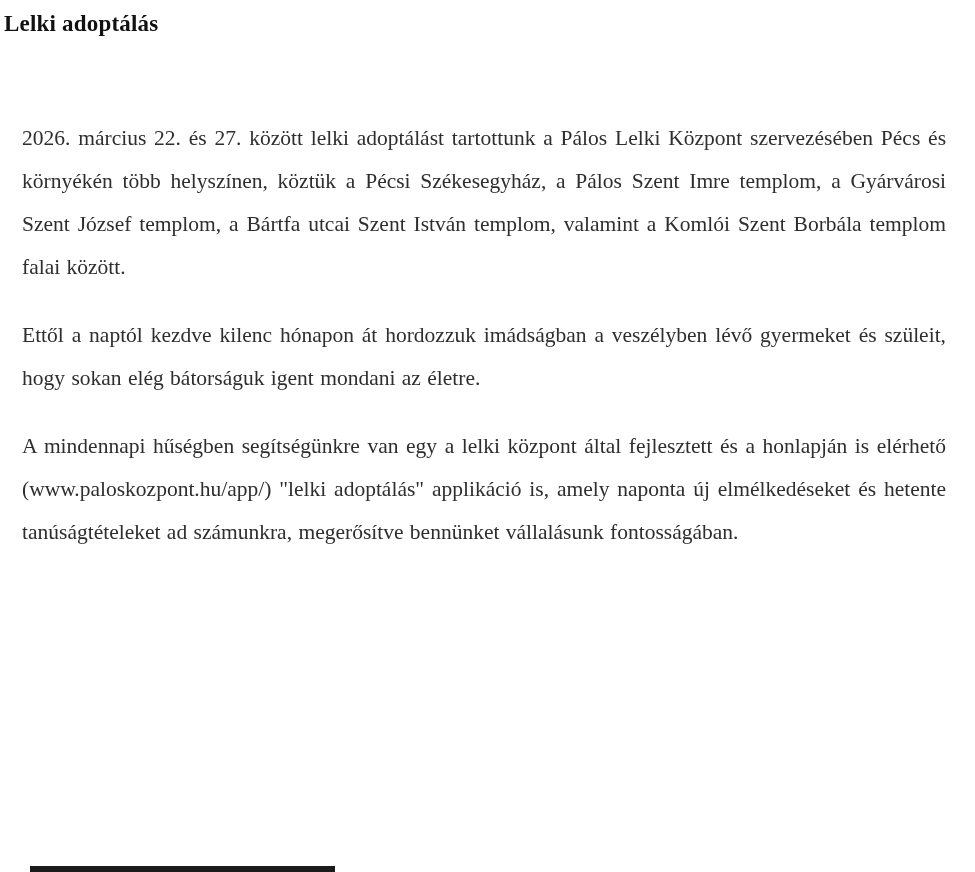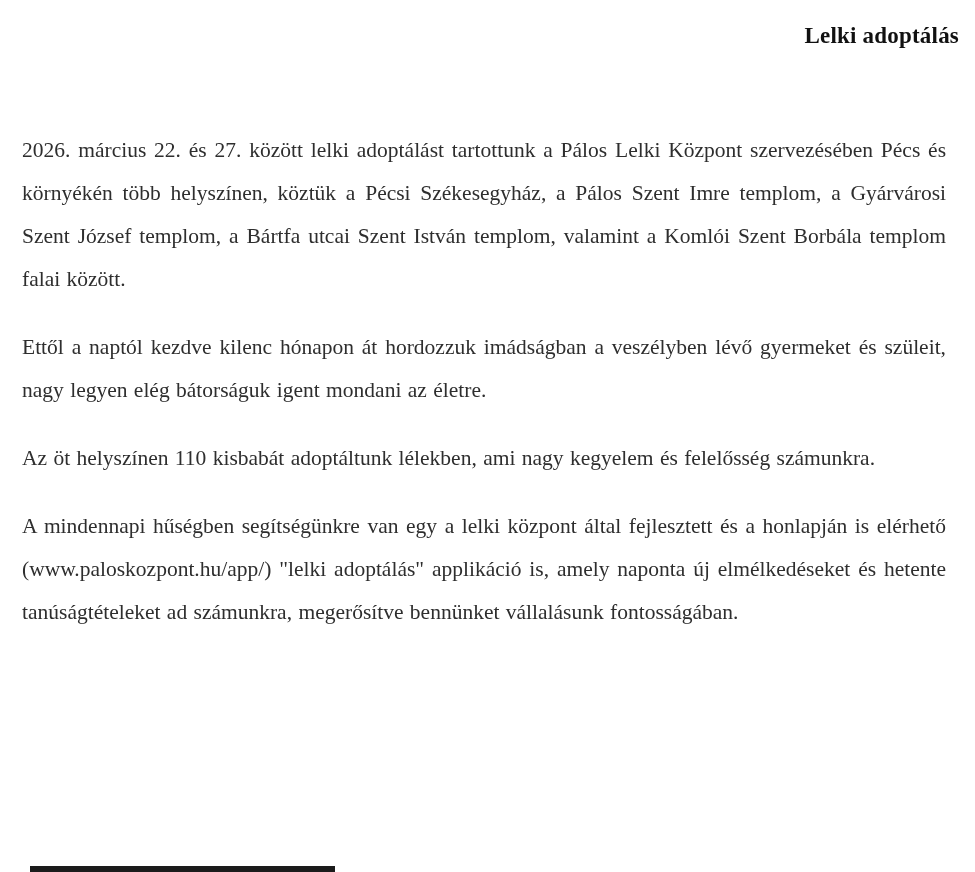--- a/index.html
+++ b/index.html
@@ -9,23 +9,23 @@
   }
   .page {
     position: relative;
     width: 975px;
     height: 872px;
     background: #ffffff;
     overflow: hidden;
     font-family: "Liberation Serif", "DejaVu Serif", serif;
   }
   .doc-title {
-    margin: 16px;
+    margin: 4px;
     padding-top: 6px;
-    text-align: right;
+    text-align: left;
     font-size: 23px;
     line-height: 28px;
     font-weight: bold;
     color: #111111;
     letter-spacing: 0.2px;
   }
   .content {
     margin: 79px 22px 0 22px;
   }
   .content p {
@@ -48,20 +48,19 @@
 </style>
 </head>
 <body>
 
 <div class="page">
 
   <h1 class="doc-title">Lelki adoptálás</h1>
 
   <div class="content">
     <p>2026. március 22. és 27. között lelki adoptálást tartottunk a Pálos Lelki Központ szervezésében Pécs és környékén több helyszínen, köztük a Pécsi Székesegyház, a Pálos Szent Imre templom, a Gyárvárosi Szent József templom, a Bártfa utcai Szent István templom, valamint a Komlói Szent Borbála templom falai között.</p>
-    <p>Ettől a naptól kezdve kilenc hónapon át hordozzuk imádságban a veszélyben lévő gyermeket és szüleit, nagy legyen elég bátorságuk igent mondani az életre.</p>
-    <p>Az öt helyszínen 110 kisbabát adoptáltunk lélekben, ami nagy kegyelem és felelősség számunkra.</p>
+    <p>Ettől a naptól kezdve kilenc hónapon át hordozzuk imádságban a veszélyben lévő gyermeket és szüleit, hogy sokan elég bátorságuk igent mondani az életre.</p>
     <p>A mindennapi hűségben segítségünkre van egy a lelki központ által fejlesztett és a honlapján is elérhető (www.paloskozpont.hu/app/) "lelki adoptálás" applikáció is, amely naponta új elmélkedéseket és hetente tanúságtételeket ad számunkra, megerősítve bennünket vállalásunk fontosságában.</p>
   </div>
 
   <div class="cropped-bottom-bar"></div>
 
 </div>
 
 </body></html>

